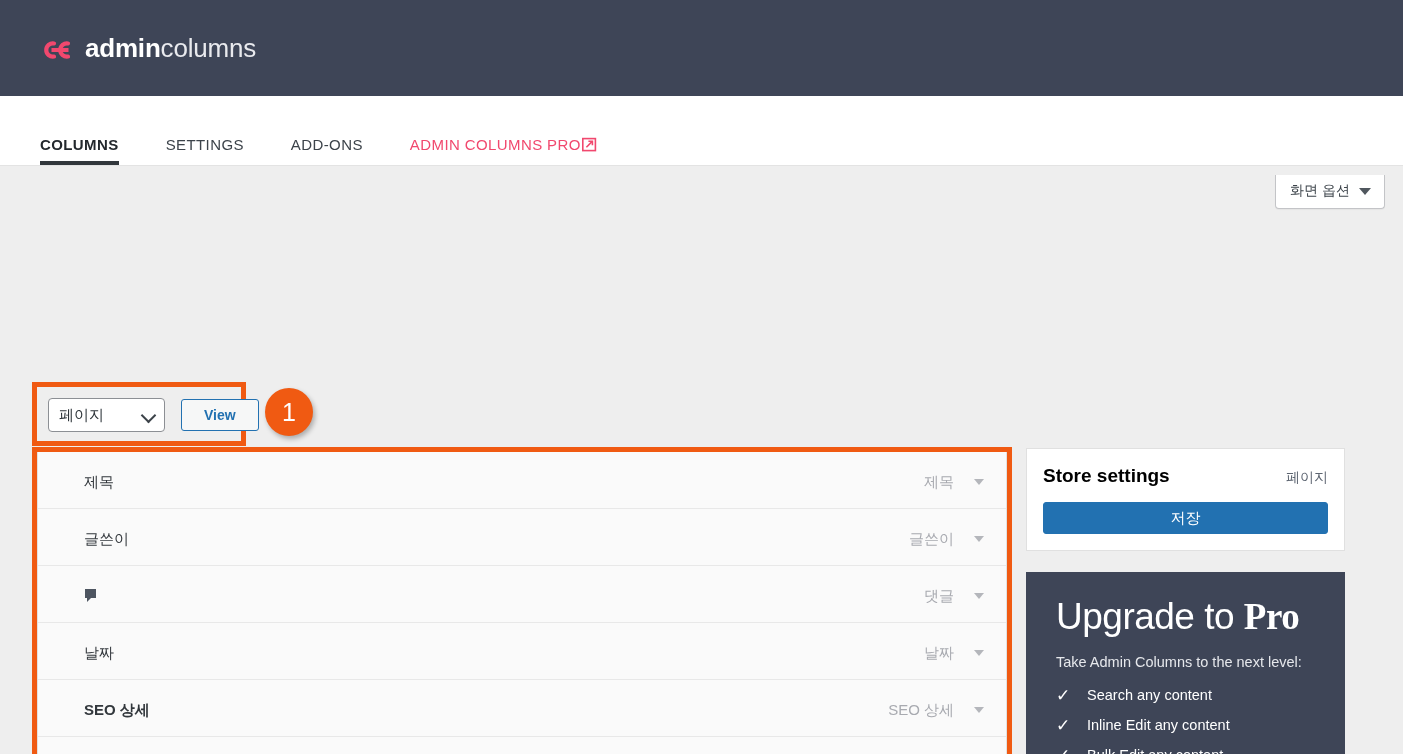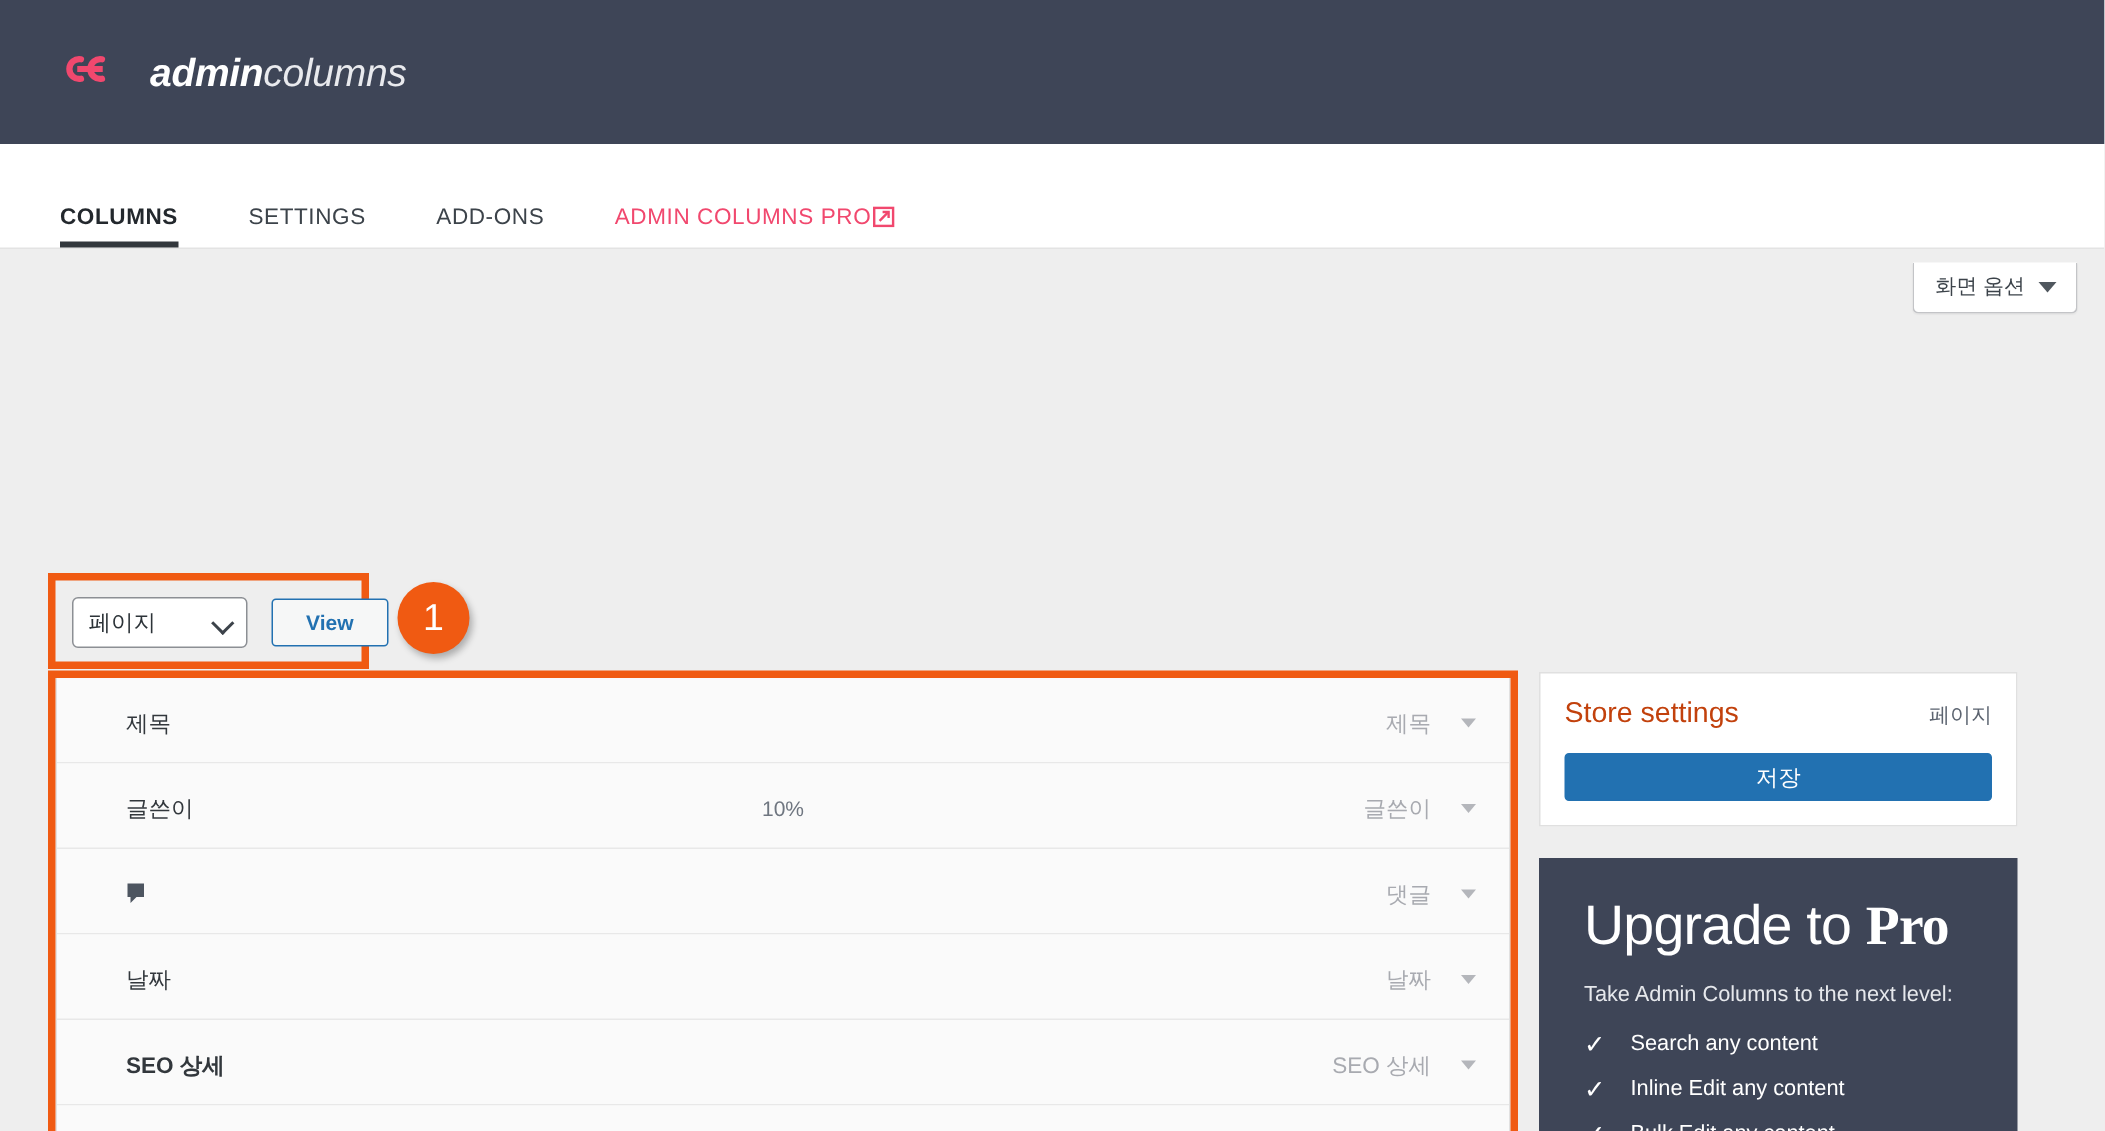--- a/index.html
+++ b/index.html
@@ -11,21 +11,21 @@
   }
 
   
   .ac-header {
     height: 96px;
     background: #3e4557;
     display: flex;
     align-items: center;
     padding-left: 42px;
   }
-  .logo { display: flex; align-items: flex-start; gap: 26px; font-style: italic; }
+  .logo { display: flex; align-items: flex-end; gap: 11px; }
   .logo-mark { width: 32px; height: 22px; display: block; }
   .logo-text { font-size: 26px; letter-spacing: -0.2px; line-height: 1; white-space: nowrap; }
   .logo-text .b { font-weight: bold; color: #ffffff; }
   .logo-text .n { font-weight: normal; color: #e9eaee; }
 
   
   .ac-nav {
     height: 70px;
     background: #ffffff;
     display: flex;
@@ -207,21 +207,21 @@
   }
   .store-card {
     background: #fff;
     border: 1px solid #e0e0e0;
     padding: 16px 16px 16px;
   }
   .store-head {
     display: flex; align-items: baseline; justify-content: space-between;
     margin-bottom: 15px;
   }
-  .store-title { font-size: 19px; font-weight: normal; color: #c2410c; }
+  .store-title { font-size: 19px; font-weight: bold; color: #000000; }
   .store-sub { font-size: 14px; color: #5c6470; }
   .store-save {
     display: block; width: 100%;
     background: #2271b1; color: #fff;
     border: 1px solid #2271b1; border-radius: 3px;
     height: 32px;
     font-size: 15px;
     cursor: pointer;
   }
   .pro-card {
@@ -308,21 +308,20 @@
     <div class="col-row">
       <span class="col-label">제목</span>
       <span class="col-right">
         <span>제목</span>
         <span class="tri-dn"></span>
       </span>
     </div>
 
     <div class="col-row">
       <span class="col-label">글쓴이</span>
-      <span class="col-width">10%</span>
       <span class="col-right">
         <span>글쓴이</span>
         <span class="tri-dn"></span>
       </span>
     </div>
 
     <div class="col-row">
       <span class="col-label">
         <span class="comment-icon">
           <svg viewBox="0 0 18 16" width="18" height="16" xmlns="http://www.w3.org/2000/svg">

